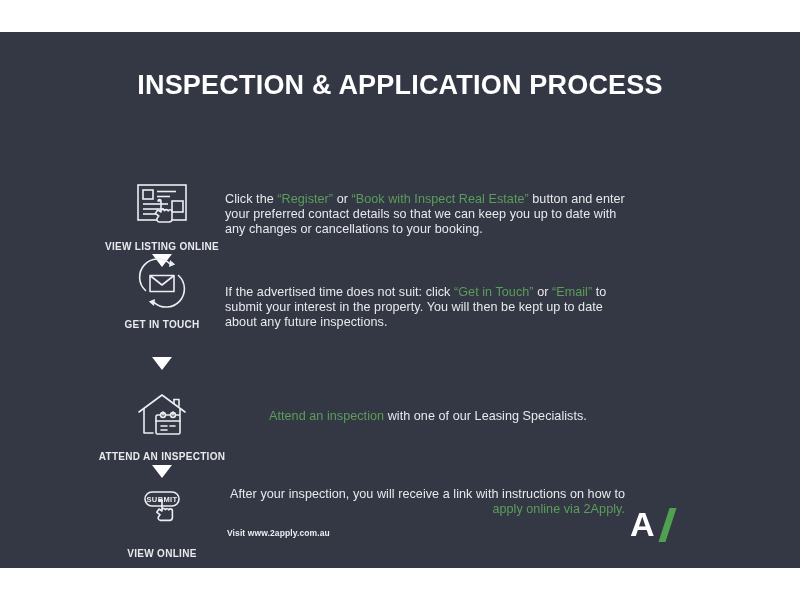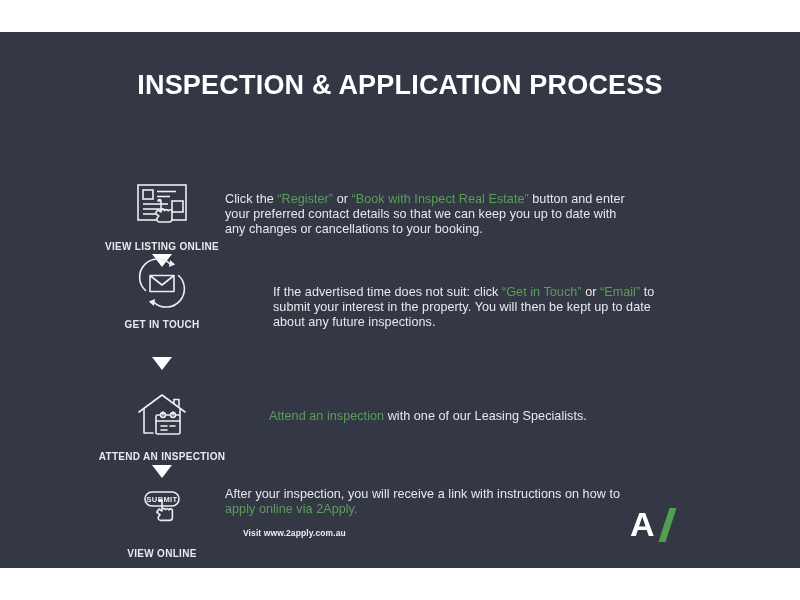--- a/index.html
+++ b/index.html
@@ -49,21 +49,21 @@
   }
   
   .body-block {
     position:absolute; left:225px; width:400px;
     font-size:12.6px; line-height:14.8px;
     color:#e8e9ed;
     letter-spacing:0.05px;
   }
   .g { color:#5a9e5a; }
   .visit {
-    position:absolute; left:243px;
+    position:absolute; left:227px;
     font-size:8.5px; font-weight:bold;
     letter-spacing:0.1px;
     color:#eceef1;
   }
   
   #logo {
     position:absolute; left:630px; top:473px;
     display:flex; align-items:center;
     font-size:34px; font-weight:bold; letter-spacing:0.5px;
     color:#ffffff;
@@ -128,21 +128,21 @@
         <path d="M20 49 l-5.2 -4.4 6.2 -2.6 z" fill="#eceef1"></path>
         <g fill="none" stroke="#eceef1" stroke-width="1.6" stroke-linejoin="round">
           <rect x="16" y="18.5" width="24" height="16"></rect>
           <polyline points="16,18.5 28,28 40,18.5"></polyline>
         </g>
       </svg>
     </div>
     <div class="step-label">GET IN TOUCH</div>
   </div>
 
-  <div class="body-block" style="top:253px;margin-left:48px;">
+  <div class="body-block" style="top:253px;">
     <span>If the advertised time does not suit: click </span><span class="g">“Get in Touch”</span><span> or </span><span class="g">“Email”</span><span> to submit your interest in the property. You will then be kept up to date about any future inspections.</span>
   </div>
 
   <div class="connector" style="top:325px;">
     <div class="tri"></div>
   </div>
 
   <div class="step" style="top:355px;">
     <div class="icon-wrap">
       <svg width="58" height="48" viewBox="0 0 58 48">
@@ -187,21 +187,21 @@
         </g>
         <text x="29" y="14" text-anchor="middle" font-family="Liberation Sans, sans-serif" font-size="7.5" font-weight="bold" fill="#eceef1" letter-spacing="0.4">SUBMIT</text>
         <g fill="#343744" stroke="#eceef1" stroke-width="1.6" stroke-linejoin="round">
           <path d="M29 13 v10 l-3 -2 -2.2 3.3 3.2 2.4 -1.3 1.7 a2.5 2.5 0 0 0 1.9 4 h9 a2.8 2.8 0 0 0 2.8 -2.8 v-6.8 a1.9 1.9 0 0 0 -1.9 -1.9 a1.9 1.9 0 0 0 -1.7 1 a1.9 1.9 0 0 0 -3.4 -0.2 a1.9 1.9 0 0 0 -3.4 -0.4 V13 a1.5 1.5 0 0 0 -3 0 z"></path>
         </g>
       </svg>
     </div>
     <div class="step-label">VIEW ONLINE</div>
   </div>
 
-  <div class="body-block" style="top:455px;">
+  <div class="body-block" style="top:455px;text-align:right;">
     <span>After your inspection, you will receive a link with instructions on how to </span><span class="g">apply online via 2Apply.</span>
   </div>
 
   <div class="visit" style="top:496px;">Visit www.2apply.com.au</div>
 
   <div id="logo">
     <span>A</span>
     <span class="slash"></span>
   </div>
 

